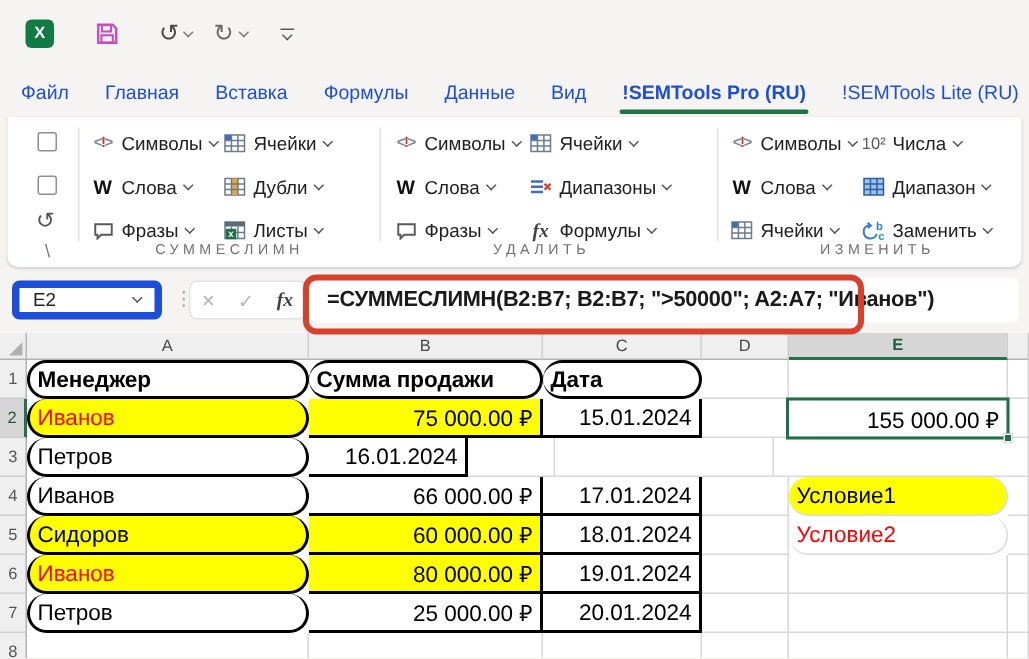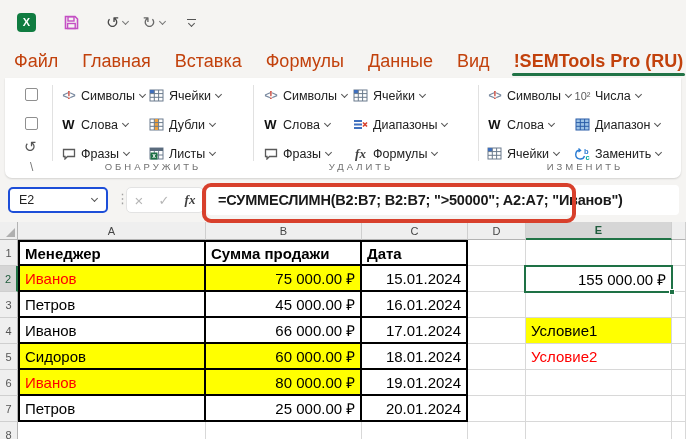--- a/index.html
+++ b/index.html
@@ -14,21 +14,21 @@
   .u-arrow { font-size:16px; color:#4a4a4a; margin-left:26px; }
   .r-arrow { font-size:16px; color:#6a6a6a; margin-left:14px; }
   .mini-chev { width:5px; height:5px; border-right:1.2px solid #777; border-bottom:1.2px solid #777; transform:rotate(45deg); margin:-2px 0 0 4px; }
   .qat-custom { margin-left:22px; display:flex; flex-direction:column; align-items:center; }
   .qat-custom .bar { width:9px; border-top:1.5px solid #555; margin-bottom:2px; }
   .qat-custom .chv { width:5px; height:5px; border-right:1.4px solid #555; border-bottom:1.4px solid #555; transform:rotate(45deg); margin-top:-1px; }
   .doc-title { margin-left:22px; font-size:13px; color:#252525; }
 
   
   .tabs { position:absolute; left:0; top:44px; width:100%; height:34px; display:flex; align-items:center; }
-  .tab { position:relative; padding:0 12px; font-size:18px; color:#c2410c; height:34px; display:flex; align-items:center; cursor:default; white-space:nowrap; }
+  .tab { position:relative; padding:0 12px; font-size:13px; color:#1d4ed8; height:34px; display:flex; align-items:center; cursor:default; white-space:nowrap; }
   .tab:first-child { margin-left:2px; }
   .tab.active { font-weight:700; }
   .tab.active::after { content:""; position:absolute; left:10px; right:10px; bottom:2px; height:3px; background:#217346; border-radius:2px; }
 
   
   .ribbon { position:absolute; left:5px; right:5px; top:78px; height:100px; background:#fff; border-radius:0 0 7px 7px; box-shadow:0 1px 2px rgba(0,0,0,.14); }
   .vsep { position:absolute; top:7px; height:76px; width:1px; background:#e1e1e1; }
   .rcol { position:absolute; top:7px; display:flex; flex-direction:column; gap:8px; }
   .rbtn { display:flex; align-items:center; height:21px; white-space:nowrap; }
   .ric { width:19px; display:flex; align-items:center; justify-content:center; flex:none; }
@@ -39,21 +39,21 @@
   .qat-undo { position:absolute; font-size:15px; color:#555; }
   .qat-slash { position:absolute; font-size:12px; color:#777; }
   .ic-sym { font-size:10px; font-weight:700; letter-spacing:-1px; color:#7a8aa0; }
   .ic-sym b { color:#c23b2e; }
   .ic-w { font-weight:800; font-size:13px; color:#111; }
   .ic-num { font-size:11px; color:#5a5a5a; }
   .ic-fx { font-family:"Liberation Serif", serif; font-style:italic; font-weight:700; font-size:13px; color:#404040; }
 
   
   .fbar { position:absolute; left:0; top:178px; width:100%; height:44px; }
-  .namebox { position:absolute; left:8px; top:9px; width:100px; height:26px; background:#fff; border:2px solid #1d4ed8; border-radius:5px; display:flex; align-items:center; font-size:12.5px; color:#222; padding-left:9px; }
+  .namebox { position:absolute; left:8px; top:9px; width:100px; height:26px; background:#fff; border:5px solid #1d4ed8; border-radius:5px; display:flex; align-items:center; font-size:12.5px; color:#222; padding-left:9px; }
   .namebox .chev { margin-left:auto; margin-right:9px; }
   .fdots { position:absolute; left:116px; top:13px; color:#a0a0a0; font-size:13px; }
   .fbtns { position:absolute; left:126px; top:9px; width:78px; height:26px; background:#fff; border:1px solid #e3e3e3; border-radius:5px; display:flex; align-items:center; justify-content:space-around; }
   .fcancel { color:#b5b5b5; font-size:15px; }
   .fenter { color:#b5b5b5; font-size:13px; }
   .ffield { position:absolute; left:207px; top:7px; width:472px; height:30px; background:#fff; border-radius:4px; display:flex; align-items:center; padding-left:11px; font-size:14.5px; font-weight:600; letter-spacing:-0.2px; color:#1a1a1a; white-space:nowrap; }
   .red-annot { position:absolute; left:202px; top:183px; width:374px; height:40px; border:4px solid #D8402C; border-radius:9px; pointer-events:none; z-index:40; }
 
   
   .sheet { position:absolute; left:0; top:222px; width:100%; height:217px; background:#fff; overflow:hidden; }
@@ -63,21 +63,21 @@
   .corner { width:18px; position:relative; background:#EFEFEF; border-right:1px solid #b3b3b3; border-bottom:1px solid #b3b3b3; }
   .corner::after { content:""; position:absolute; right:2px; bottom:2px; width:0; height:0; border-left:9px solid transparent; border-bottom:9px solid #b0b0b0; }
   .srow { display:flex; height:26px; }
   .rh { width:18px; background:#EFEFEF; border-right:1px solid #b3b3b3; border-bottom:1px solid #cfcfcf; color:#555; font-size:11px; display:flex; align-items:center; justify-content:center; flex:none; }
   .rh.sel { background:#D6D6D6; border-right:2px solid #217346; color:#1F5C3D; }
   .sc { border-right:1px solid #d8d8d8; border-bottom:1px solid #d8d8d8; font-size:15px; color:#000; display:flex; align-items:center; overflow:hidden; white-space:nowrap; }
   .wA{width:188px;flex:none} .wB{width:156px;flex:none} .wC{width:106px;flex:none} .wD{width:58px;flex:none} .wE{width:146px;flex:none} .wF{flex:1}
   .blk { border-right:2px solid #000; border-bottom:2px solid #000; }
   .blk-l { border-left:2px solid #000; }
   .blk-t { border-top:2px solid #000; }
-  .txt { padding-left:5px; } .num { justify-content:flex-end; padding-right:5px; }
+  .txt { padding-left:5px;border-radius:13px; } .num { justify-content:flex-end; padding-right:5px; }
   .bold { font-weight:700; }
   .yellow { background:#FFFF00; }
   .redtext { color:#FF0000; }
   .selcell { position:absolute; left:524px; top:43px; width:149px; height:28px; border:2px solid #1E7145; pointer-events:none; }
   .selcell .handle { position:absolute; right:-4px; bottom:-4px; width:6px; height:6px; background:#1E7145; border:1px solid #fff; }
 </style>
 </head>
 <body>
 
 <div class="window">
@@ -180,21 +180,21 @@
               <rect x="1" y="1" width="13" height="3" fill="#5a6b7d"></rect>
               <path d="M5.3 4 V12 M9.6 4 V12 M1 8 H14" stroke="#6B7B8D" fill="none"></path>
               <rect x="1.5" y="5.5" width="7" height="7" fill="#1E7145"></rect>
               <text x="5" y="11.2" font-size="6.5" fill="#fff" text-anchor="middle" font-weight="bold">x</text>
             </svg>
           </span>
         <span class="rlabel">Листы</span>
           <span class="chev"></span>
       </div>
     </div>
-    <div class="glabel" style="left:54px;width:188px">ОБНАРУЖИТЬ</div>
+    <div class="glabel" style="left:54px;width:188px">СУММЕСЛИМН</div>
 
     <div class="rcol" style="left:256px">
       <div class="rbtn">
         <span class="ric ic-sym">
             <span>&lt;</span>
             <b>!</b>
             <span>&gt;</span>
           </span>
         <span class="rlabel">Символы</span>
           <span class="chev"></span>
@@ -347,21 +347,20 @@
       <div class="sc wB num yellow blk">75 000.00 ₽</div>
       <div class="sc wC num blk">15.01.2024</div>
       <div class="sc wD"></div>
       <div class="sc wE num">155 000.00 ₽</div>
       <div class="sc wF"></div>
     </div>
 
     <div class="srow">
       <div class="rh">3</div>
       <div class="sc wA txt blk blk-l">Петров</div>
-      <div class="sc wB num blk">45 000.00 ₽</div>
       <div class="sc wC num blk">16.01.2024</div>
       <div class="sc wD"></div>
       <div class="sc wE"></div>
       <div class="sc wF"></div>
     </div>
 
     <div class="srow">
       <div class="rh">4</div>
       <div class="sc wA txt blk blk-l">Иванов</div>
       <div class="sc wB num blk">66 000.00 ₽</div>

